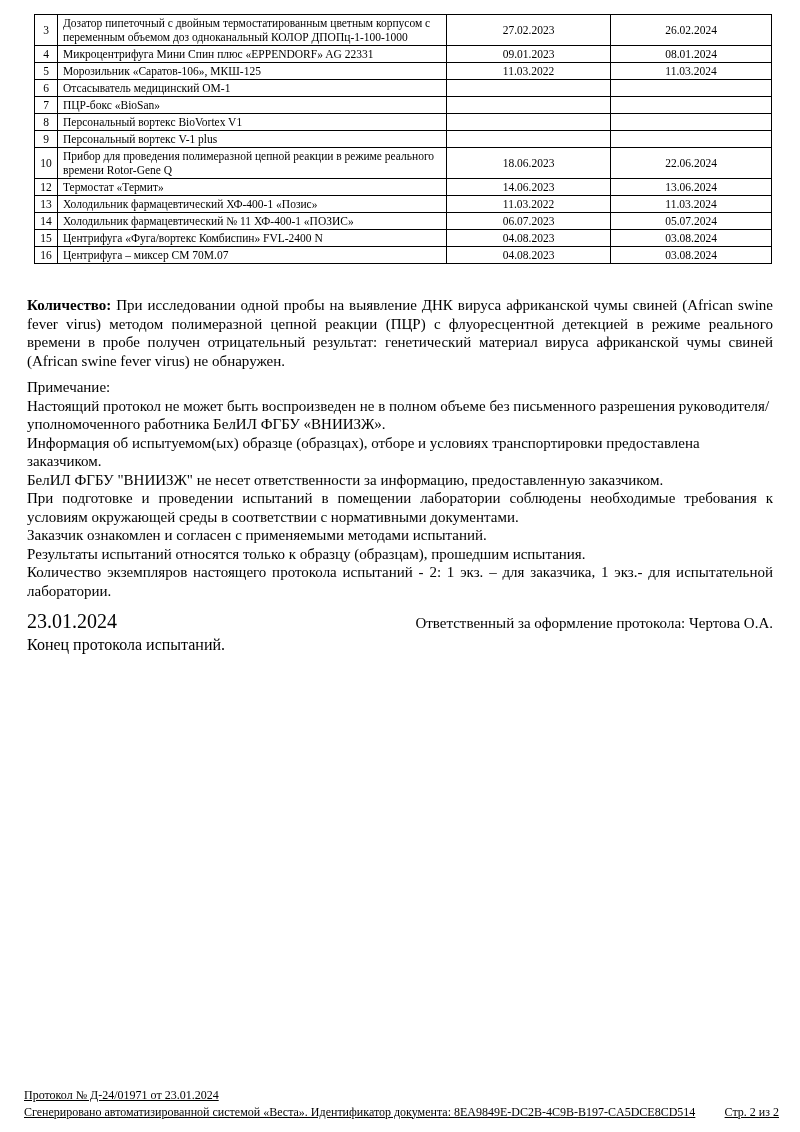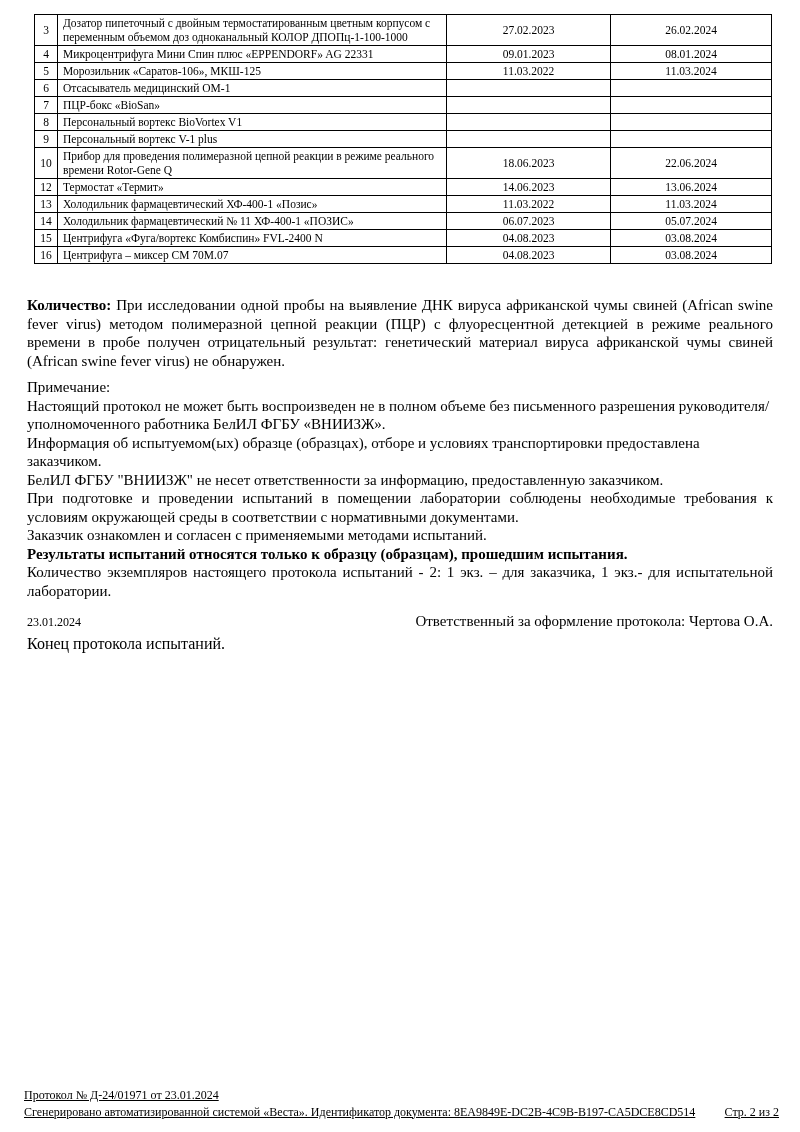--- a/index.html
+++ b/index.html
@@ -29,28 +29,28 @@
   td.c-num  { text-align: center; padding: 1px 2px; }
   td.c-date { text-align: center; }
 
   
   .content {
     position: absolute; top: 296px; left: 27px; width: 746px;
     font-size: 15px; line-height: 18.5px;
   }
   .content p { margin: 0; }
   p.justify { text-align: justify; }
-  p.bold { font-weight: bold; }
+  p.bold { font-weight: normal; }
   .note-heading { margin-top: 8px !important; }
 
   .signature-row {
     margin-top: 11px;
     display: flex; justify-content: space-between; align-items: baseline;
   }
-  .signature-date { font-size: 12px; line-height: 21px; }
+  .signature-date { font-size: 20px; line-height: 21px; }
   .signature-resp { font-size: 15px; line-height: 21px; }
   .end-line { font-size: 16px; line-height: 21px; }
 
   
   .footer {
     position: absolute; top: 1087px; left: 24px; width: 755px;
     font-size: 12px; line-height: 16.5px; text-decoration: underline;
   }
   .footer-line2 { display: flex; justify-content: space-between; }
   .footer-line2 .gen { white-space: nowrap; }

